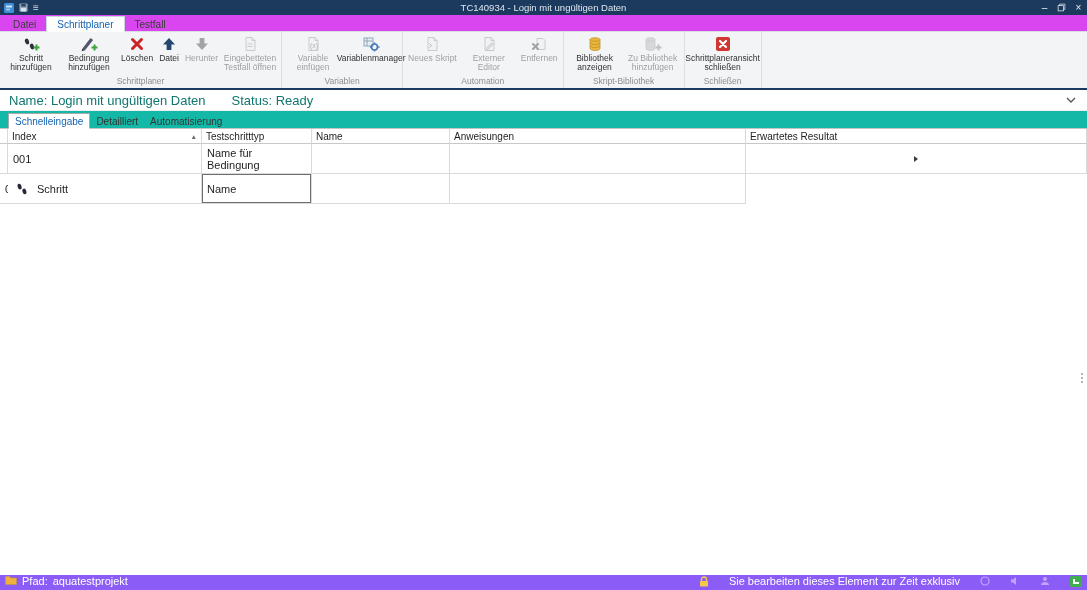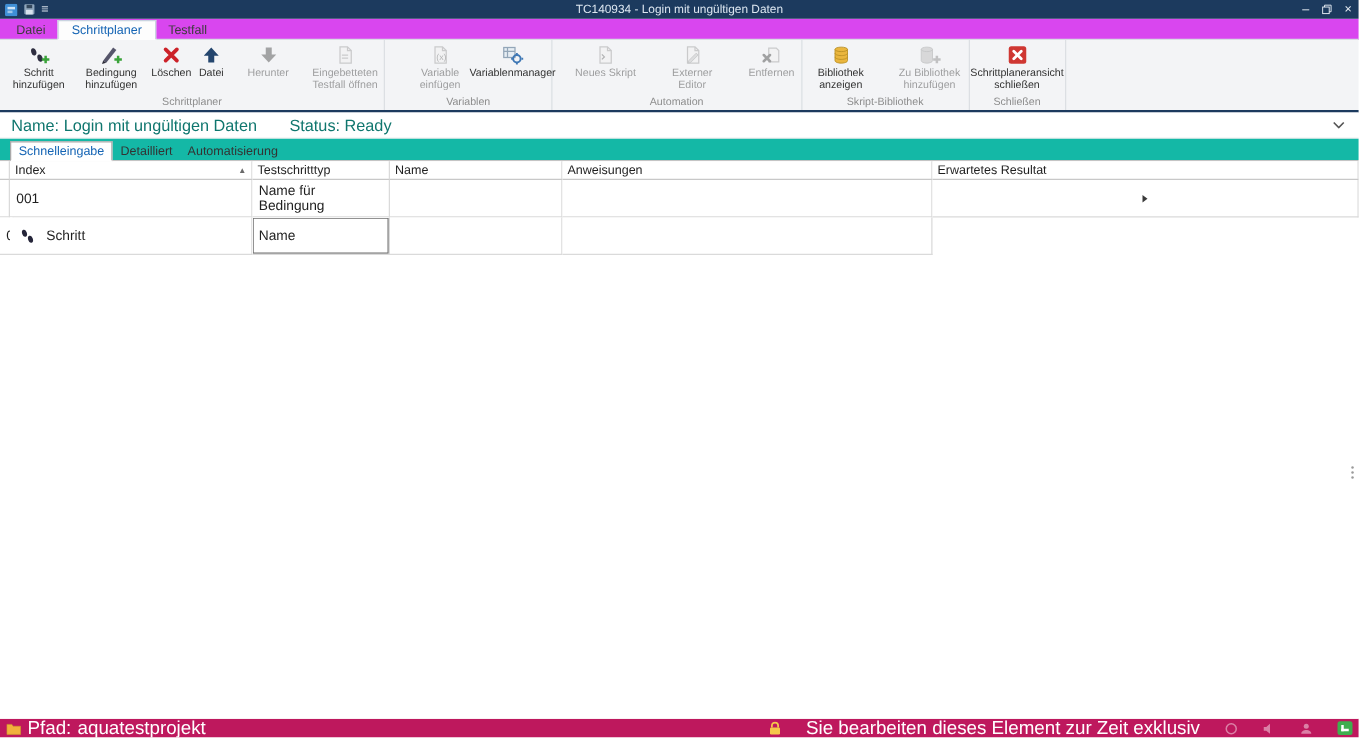--- a/index.html
+++ b/index.html
@@ -20,21 +20,21 @@
   .tabstrip { height: 17px; background: #d946ef; display: flex; align-items: flex-end; padding-left: 3px; border-bottom: 1px solid #d8dde2; flex: 0 0 auto; }
   .rtab { padding: 2px 10px 1px; font-size: 10px; color: #3c3c3c; cursor: pointer; }
   .rtab.active { background: #fdfdfd; border: 1px solid #c9d4e0; border-bottom: 1px solid #fdfdfd; color: #1464b4; margin-bottom: -1px; }
 
   
   .ribbon { height: 58px; background: #f3f4f6; display: flex; border-bottom: 2px solid #1c3a5e; flex: 0 0 auto; }
   .rgroup { display: flex; flex-direction: column; border-right: 1px solid #dcdfe3; padding: 1px 2px 0; }
   .rbuttons { display: flex; align-items: flex-start; flex: 1; }
   .rbtn { display: flex; flex-direction: column; align-items: center; padding: 2px 3px 0; max-width: 58px; cursor: pointer; border-radius: 2px; }
   .rbtn.wide { max-width: 72px; }
-  .rbtn.disabled { filter: grayscale(1); opacity: .45; cursor: default; margin-left: 13px; }
+  .rbtn.disabled { filter: grayscale(1); opacity: .45; cursor: default; }
   .ricon { height: 18px; display: flex; align-items: center; justify-content: center; margin-bottom: 1px; }
   .rlabel { font-size: 8.5px; line-height: 9px; text-align: center; color: #333; }
   .rgroup-label { margin-top: auto; font-size: 8.5px; color: #8d8d8d; text-align: center; padding: 1px 6px 2px; }
 
   
   .infobar { height: 21px; background: #fff; display: flex; align-items: center; padding: 0 9px; color: #0f766e; font-size: 13px; border-bottom: 1px solid #ededed; flex: 0 0 auto; }
   .infobar .status { margin-left: 26px; }
   .infobar .chev { margin-left: auto; display: inline-flex; cursor: pointer; padding: 2px; }
 
   
@@ -51,21 +51,21 @@
   .dcell.focused { box-shadow: inset 0 0 0 1px #6f6f6f; }
   .ticon { display: inline-flex; width: 18px; justify-content: center; }
   .rowmark { width: 0; height: 0; border-left: 4px solid #3a3a3a; border-top: 3.5px solid transparent; border-bottom: 3.5px solid transparent; }
 
   
   .filler { flex: 1 1 auto; background: #fff; position: relative; }
   .splitter { position: absolute; right: 2px; top: 45%; display: flex; flex-direction: column; gap: 2px; cursor: pointer; padding: 2px; }
   .splitter i { width: 2px; height: 2px; border-radius: 50%; background: #9a9a9a; }
 
   
-  .statusbar { height: 15px; background: #be185d; color: #fff; display: flex; align-items: center; font-size: 15px; padding: 0 5px; flex: 0 0 auto; gap: 5px; }
+  .statusbar { height: 15px; background: #8b5cf6; color: #fff; display: flex; align-items: flex-start; font-size: 11px; padding: 0 5px; flex: 0 0 auto; gap: 5px; }
   .sb-right { margin-left: auto; display: flex; align-items: center; gap: 20px; }
   .sb-ic { display: inline-flex; align-items: center; }
   .dimicon { opacity: .45; }
   .greenbadge { width: 12px; height: 11px; background: #3fae4e; border-radius: 2px; display: inline-flex; align-items: center; justify-content: center; }
   .greenbadge i { width: 6px; height: 5px; border-left: 2px solid #fff; border-bottom: 2px solid #fff; display: block; }
 </style>
 </head>
 <body>
 
 <div class="app">

